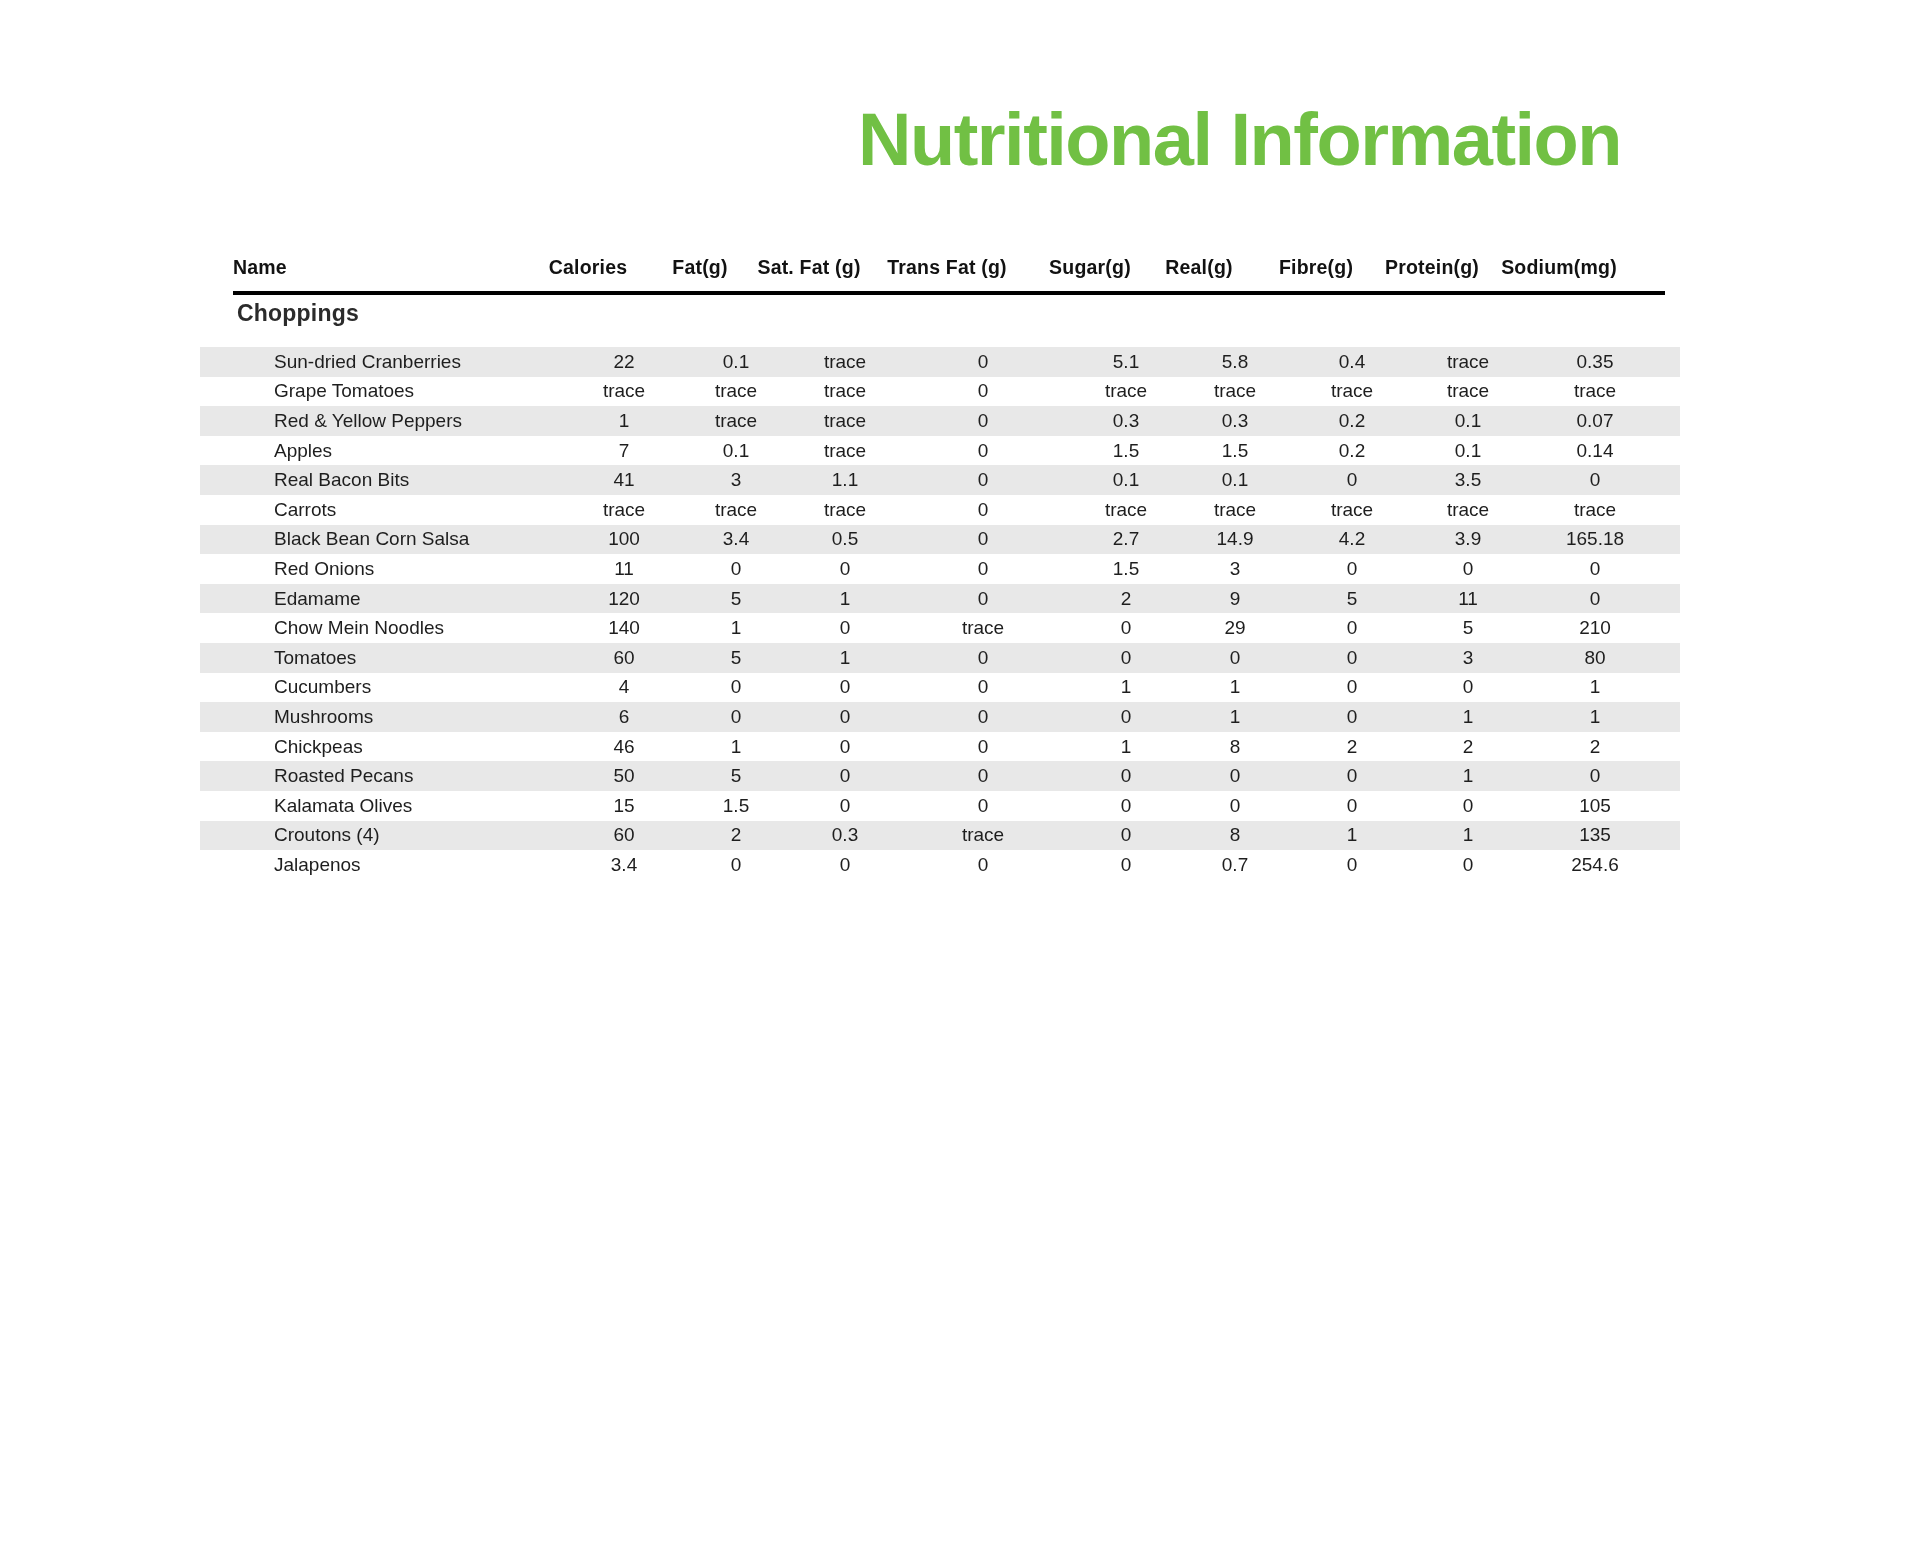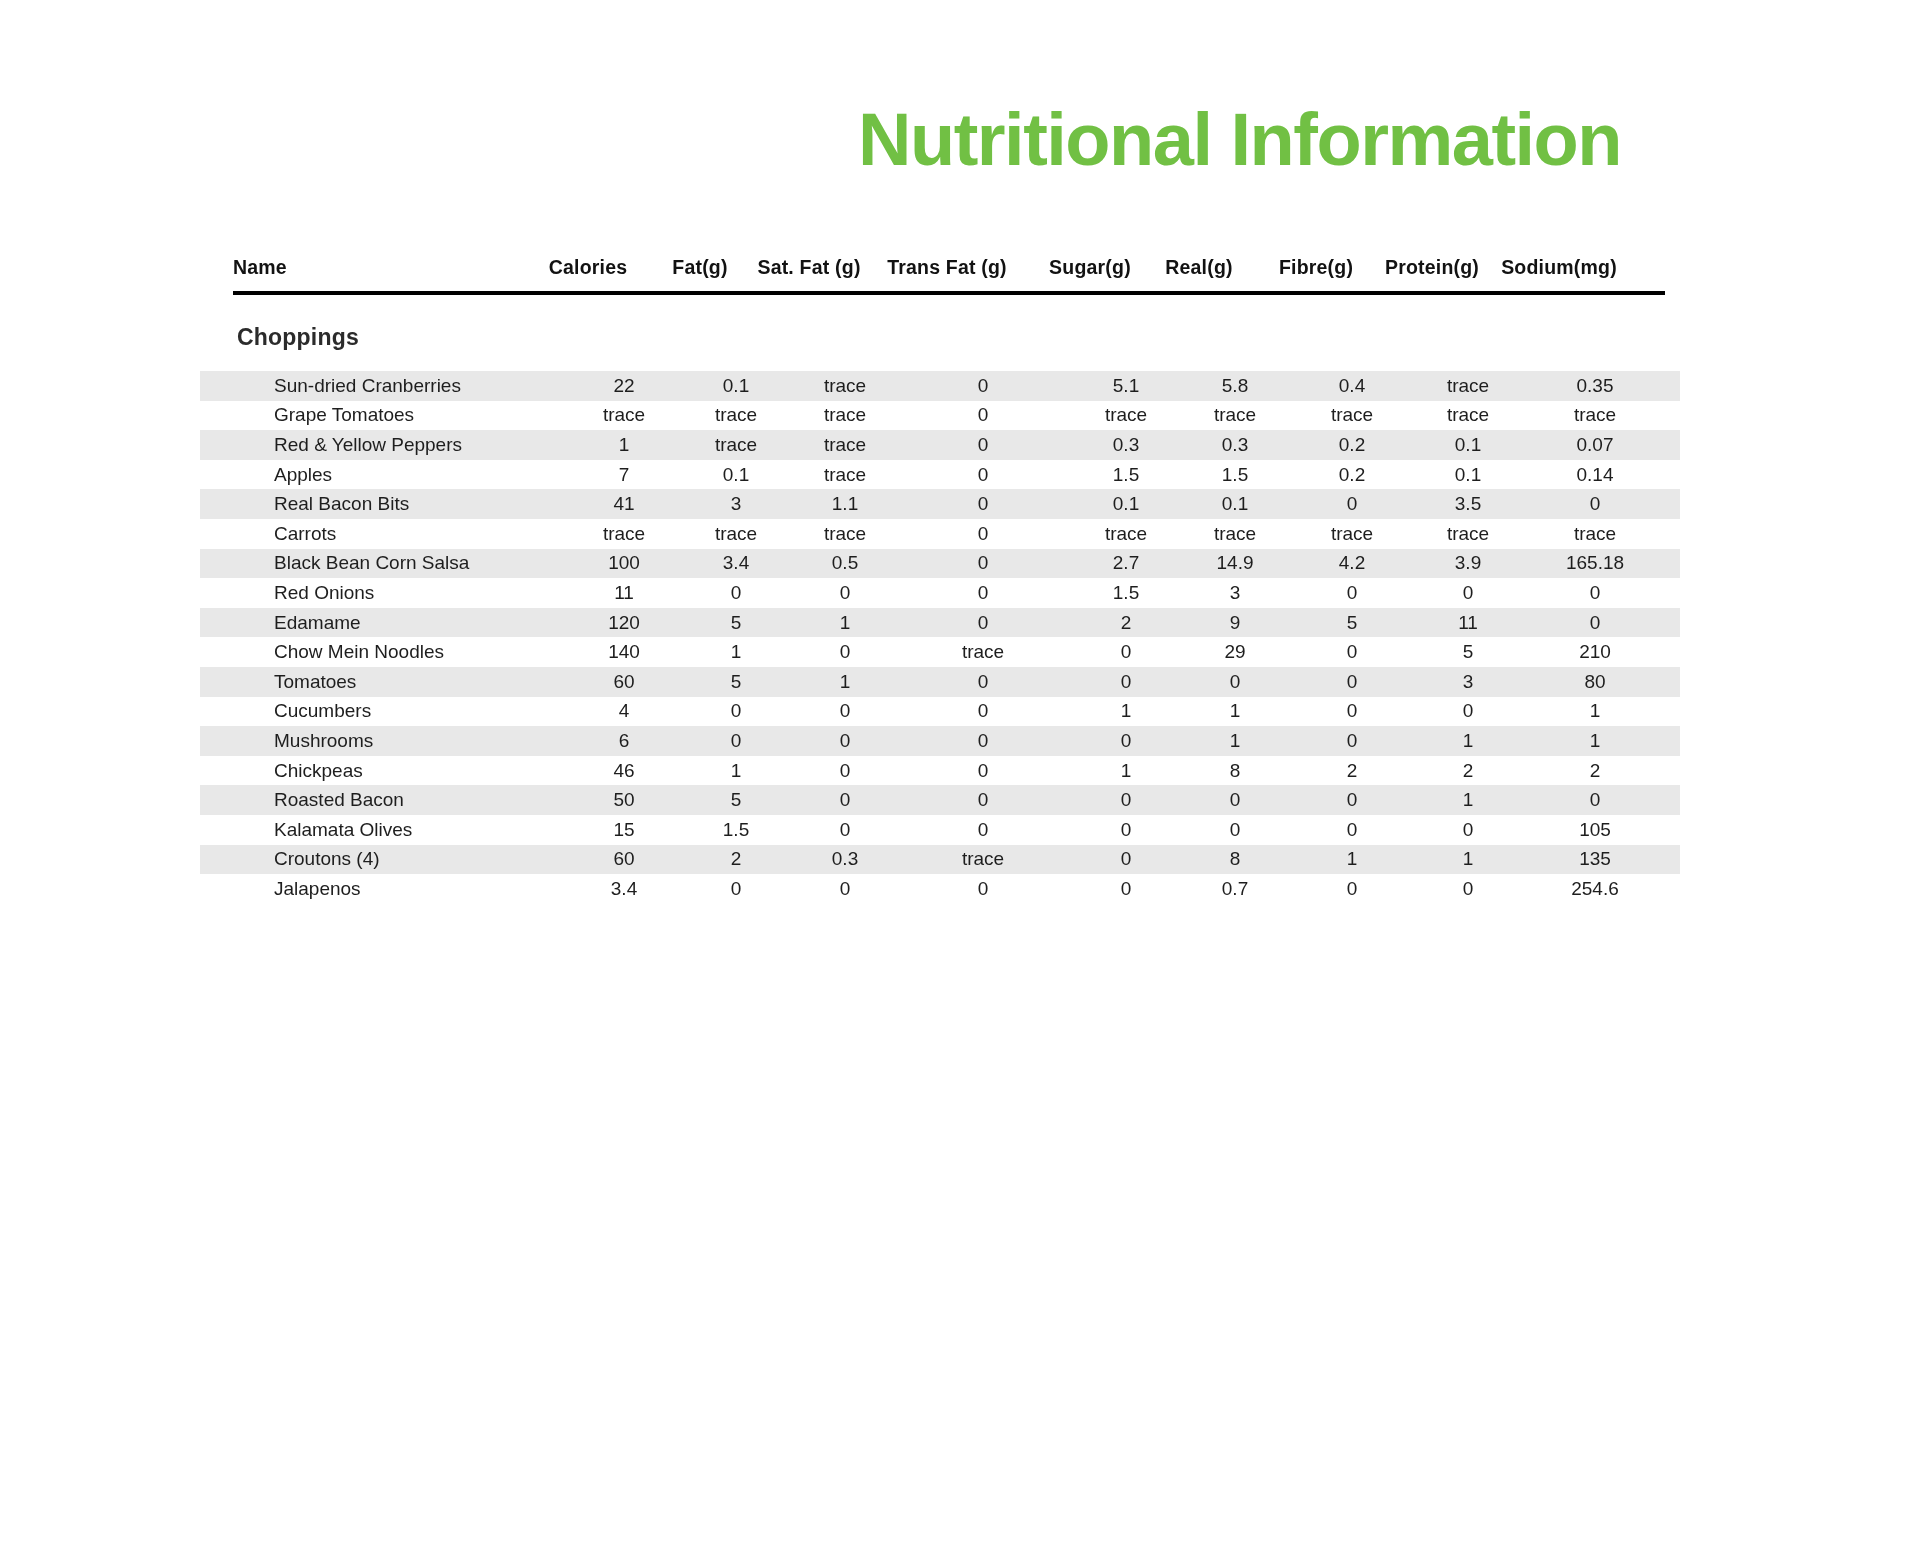--- a/index.html
+++ b/index.html
@@ -46,21 +46,20 @@
   .header-row .cell { text-align: center; white-space: nowrap; }
   .header-row .cell.name { text-align: left; padding-left: 33px; }
   .rule {
     margin-top: 7px;
     margin-left: 33px;
     width: 1432px;
     height: 4px;
     background: var(--rule, #000000);
   }
   .section-title {
-    margin-top: 24px;
     height: 36px;
     display: flex;
     align-items: center;
     padding-left: 37px;
     font-size: 23px;
     font-weight: bold;
     color: #2b2b2b;
     letter-spacing: 0.2px;
   }
   .rows { margin-top: 16px; }
@@ -266,21 +265,21 @@
           <div class="cell">1</div>
           <div class="cell">0</div>
           <div class="cell">0</div>
           <div class="cell">1</div>
           <div class="cell">8</div>
           <div class="cell">2</div>
           <div class="cell">2</div>
           <div class="cell">2</div>
         </div>
         <div class="row">
-          <div class="cell name">Roasted Bacon</div>
+          <div class="cell name">Roasted Pecans</div>
           <div class="cell">50</div>
           <div class="cell">5</div>
           <div class="cell">0</div>
           <div class="cell">0</div>
           <div class="cell">0</div>
           <div class="cell">0</div>
           <div class="cell">0</div>
           <div class="cell">1</div>
           <div class="cell">0</div>
         </div>

